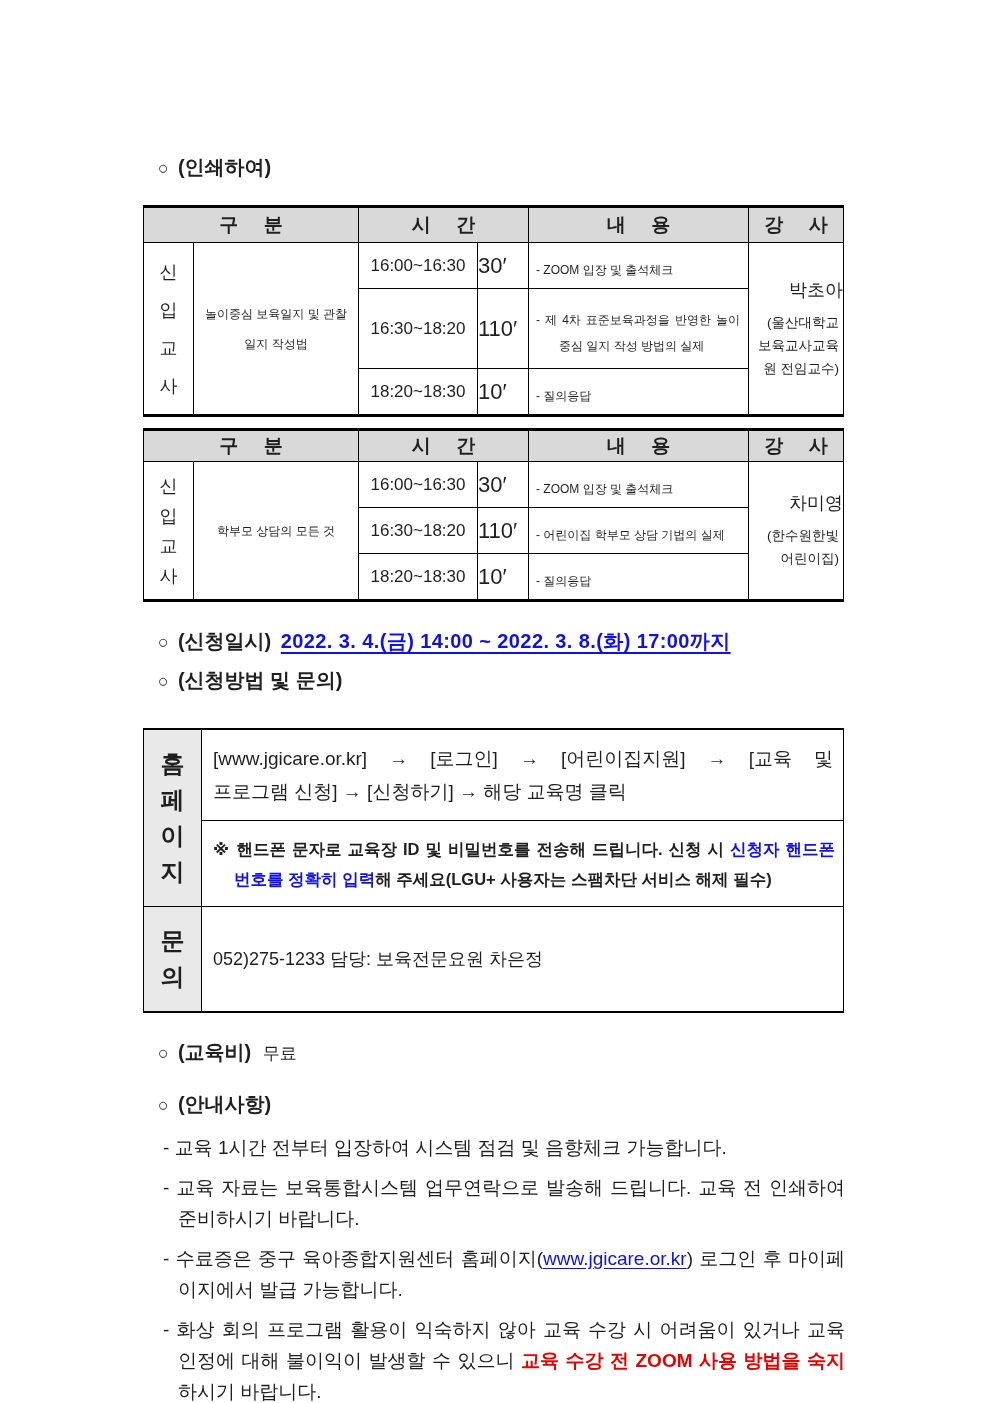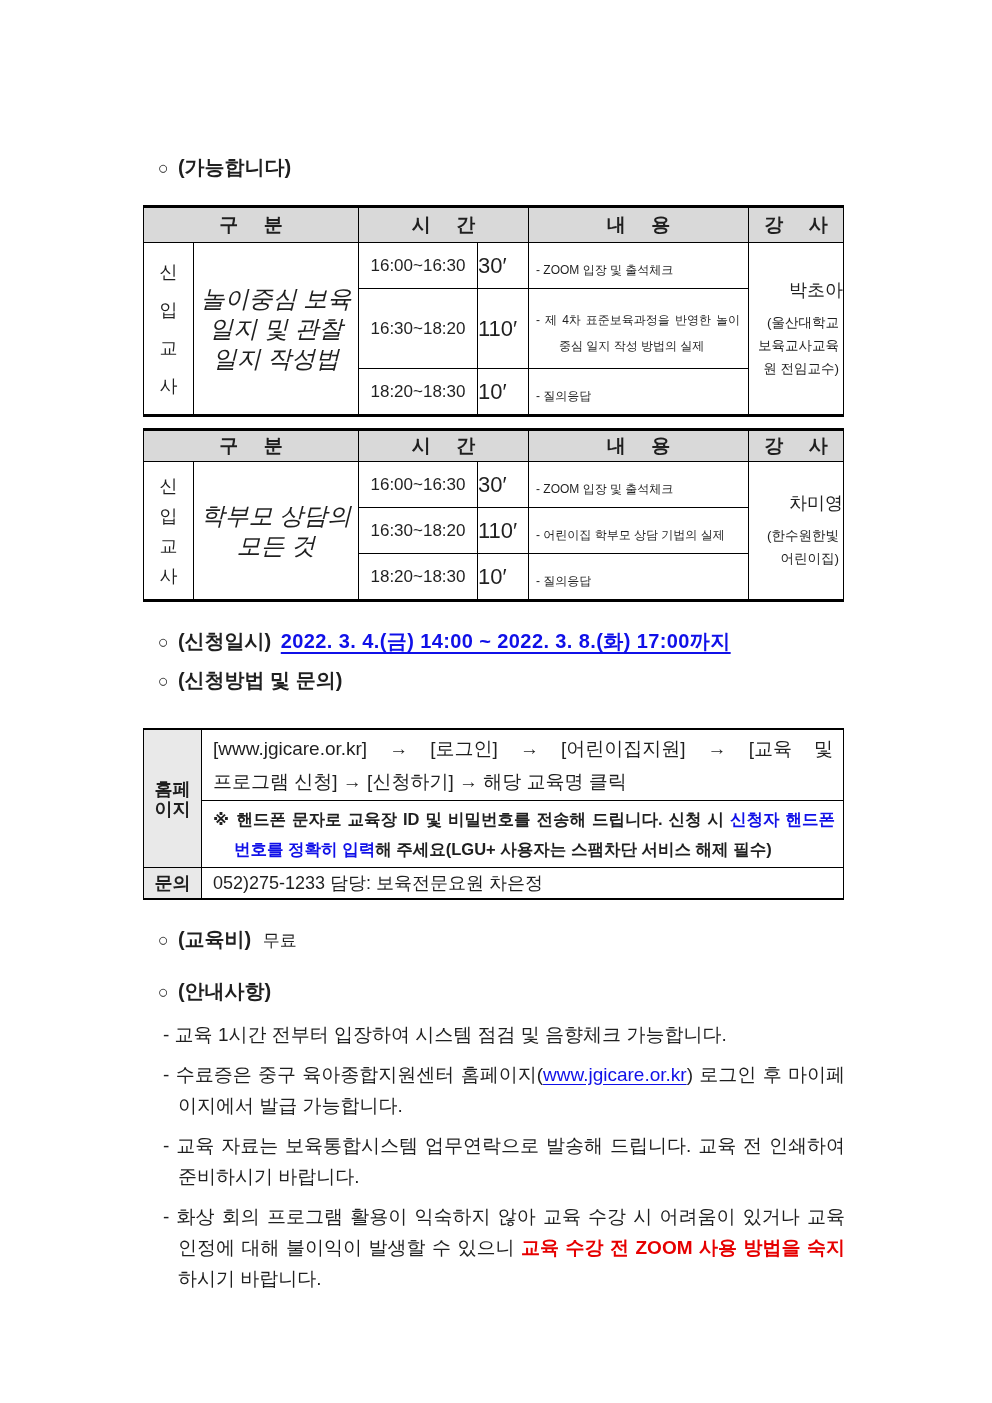--- a/index.html
+++ b/index.html
@@ -34,38 +34,38 @@
     background:var(--header-bg);border:1.5px solid var(--border);
     font-size:19px;font-weight:700;letter-spacing:10px;padding-left:10px;
     text-align:center;
   }
   table.sch td{border:1.5px solid var(--border);vertical-align:middle;}
   .t1 tr.hd{height:36px;} .t1 tr.r0{height:38px;} .t1 tr.r1{height:80px;} .t1 tr.r2{height:40px;}
   .t2 tr.hd{height:32px;} .t2 tr.r0{height:38px;} .t2 tr.r1{height:46px;} .t2 tr.r2{height:36px;}
   td.vgroup{text-align:center;border-right:1px dotted #777;}
   td.vgroup span{display:inline-block;width:1.05em;word-break:break-all;font-size:18px;}
   .t1 td.vgroup span{line-height:38px;} .t2 td.vgroup span{line-height:30px;}
-  td.topic{border-left:1px dotted #777;text-align:center;font-size:24px;line-height:30px;padding:0 6px;font-style:italic;}
+  td.topic{border-left:1px dotted #777;text-align:center;font-size:12px;line-height:30px;padding:0 6px;}
   td.seg{border-top:1px dotted #777;border-bottom:1px dotted #777;}
   td.time{text-align:center;font-size:17px;}
   td.dur{text-align:left;font-size:22px;}
   td.content{font-size:12px;line-height:26px;padding:14px 8px 5px 30px;text-indent:-23px;text-align:justify;}
   td.inst{text-align:right;}
   .iname{font-size:18px;margin-bottom:9px;}
   .iaff{font-size:13.5px;line-height:23px;padding:0 4px;}
 
   
   table.contact{
     width:700px;border-collapse:collapse;table-layout:fixed;
     border-top:2.5px solid var(--border);border-bottom:2.5px solid var(--border);
   }
   table.contact th{
     background:var(--label-bg);border:1.5px solid var(--border);
-    font-size:18px;font-weight:700;line-height:20px;text-align:center;
-    vertical-align:middle;word-break:break-all;padding:0 10px;
+    font-size:24px;font-weight:700;line-height:36px;text-align:center;
+    vertical-align:middle;word-break:break-all;padding:16px 10px;
   }
   table.contact td{border:1.5px solid var(--border);vertical-align:middle;}
   tr.crow1{height:70px;} tr.crow2{height:56px;} tr.crow3{height:31px;}
   td.steps{font-size:19px;line-height:33px;padding:2px 10px 2px 11px;border-bottom:1px dotted #777;}
   td.steps .l1{text-align:justify;text-align-last:justify;}
   td.note{
     border-top:1px dotted #777;font-size:16.5px;font-weight:700;line-height:30px;
     padding:3px 8px 3px 32px;text-indent:-21px;text-align:justify;
   }
   td.inq{font-size:18px;padding-left:11px;}
@@ -78,21 +78,21 @@
     padding-left:35px;text-indent:-15px;font-size:19px;line-height:31px;
     margin-bottom:9px;text-align:justify;width:702px;
   }
 </style>
 </head>
 <body>
 
 <div class="page">
 
   <div class="hline mb22">
-    <span class="circ">○</span><span>(가능합니다)</span>
+    <span class="circ">○</span><span>(인쇄하여)</span>
   </div>
 
   <table class="sch t1">
     <colgroup>
       <col style="width:50px">
         <col style="width:165px">
         <col style="width:119px">
       <col style="width:51px">
         <col style="width:220px">
         <col style="width:95px">
@@ -206,17 +206,17 @@
   <div class="hline mb8">
     <span class="circ">○</span><span>(교육비)</span>
     <span class="plain">무료</span>
   </div>
 
   <div class="hline mb12">
     <span class="circ">○</span><span>(안내사항)</span>
   </div>
 
   <div class="nitem">- 교육 1시간 전부터 입장하여 시스템 점검 및 음향체크 가능합니다.</div>
+  <div class="nitem">- 교육 자료는 보육통합시스템 업무연락으로 발송해 드립니다. 교육 전 인쇄하여 준비하시기 바랍니다.</div>
   <div class="nitem"><span>- 수료증은 중구 육아종합지원센터 홈페이지(</span><span class="link">www.jgicare.or.kr</span><span>) 로그인 후 마이페이지에서 발급 가능합니다.</span></div>
-  <div class="nitem">- 교육 자료는 보육통합시스템 업무연락으로 발송해 드립니다. 교육 전 인쇄하여 준비하시기 바랍니다.</div>
   <div class="nitem"><span>- 화상 회의 프로그램 활용이 익숙하지 않아 교육 수강 시 어려움이 있거나 교육 인정에 대해 불이익이 발생할 수 있으니 </span><span class="em-red">교육 수강 전 ZOOM 사용 방법을 숙지</span><span>하시기 바랍니다.</span></div>
 
 </div>
 
 </body></html>

